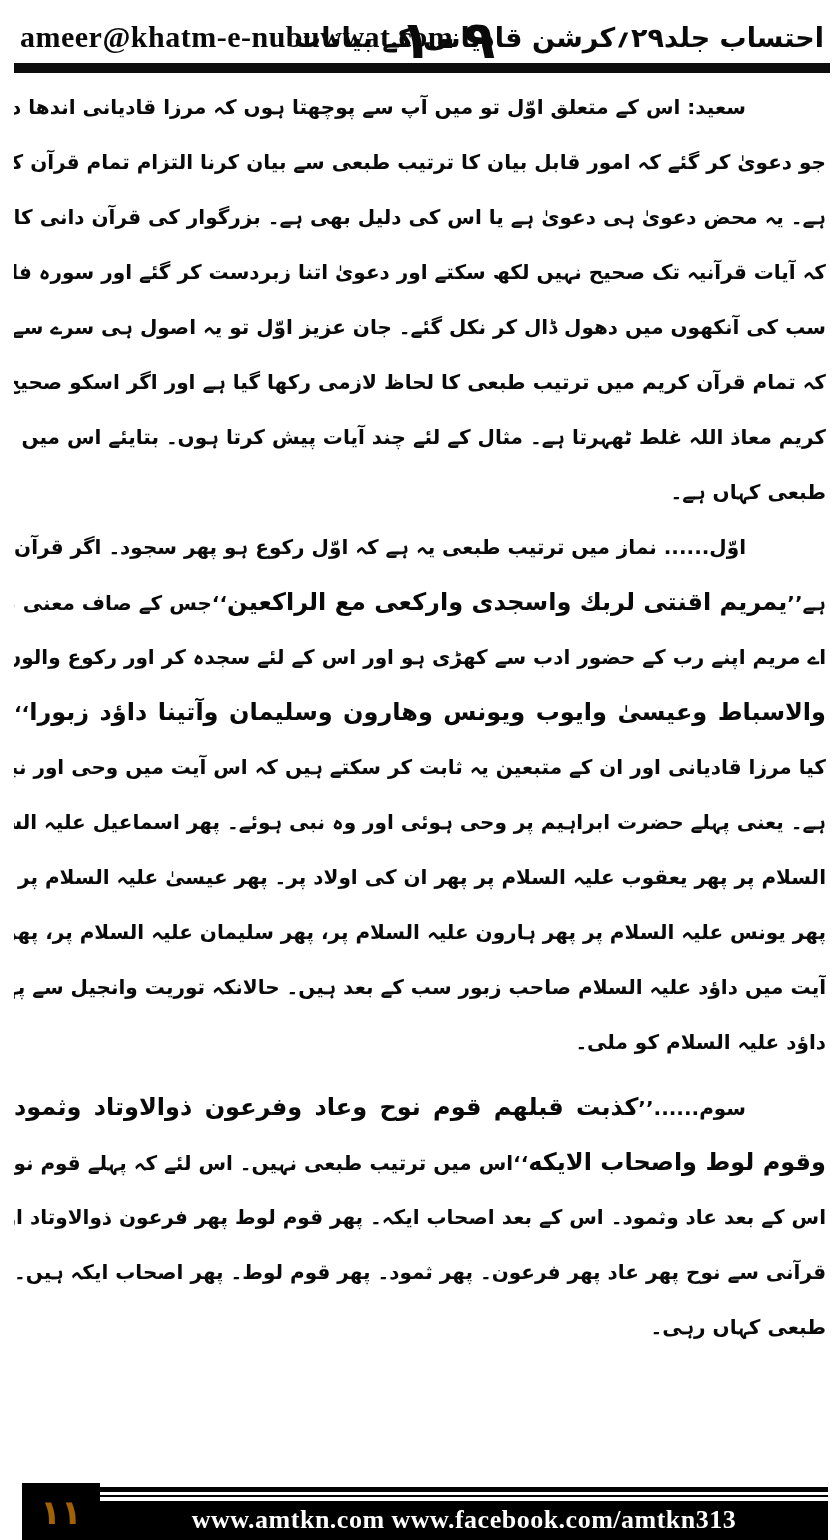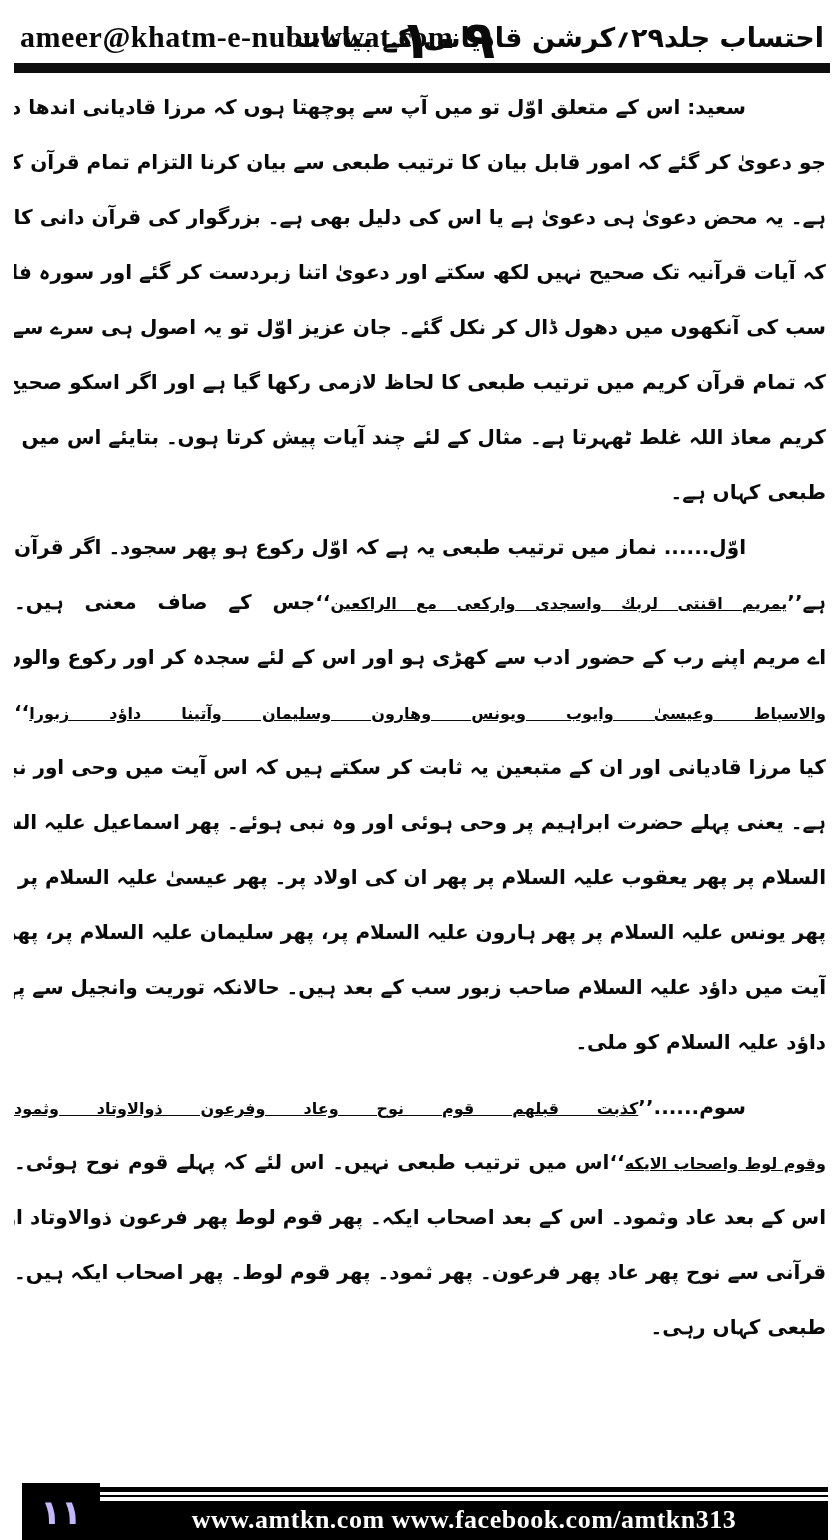--- a/index.html
+++ b/index.html
@@ -41,29 +41,28 @@
     height:55px;line-height:55px;
     overflow:hidden;
     font-size:20px;font-weight:bold;
     text-align:justify;text-align-last:justify;
     white-space:nowrap;
   }
   .line.short{text-align:center;text-align-last:right;}
   .line.indent{padding-right:80px;}
   .line.gap{margin-top:10px;}
   .arabic{
-    font-size:16px;letter-spacing:.5px;
+    font-size:24px;letter-spacing:.5px;
     font-family:"DejaVu Sans", sans-serif;
-    text-decoration:underline;
   }
   
   .foot-pagebox{
     position:absolute;left:22px;top:1483px;
     width:78px;height:57px;background:#000;
-    color:#c4b5fd;display:flex;align-items:center;justify-content:center;
+    color:#a16207;display:flex;align-items:center;justify-content:center;
     font-size:34px;font-weight:bold;
   }
   .foot-bar{
     position:absolute;left:100px;right:12px;top:1487px;height:53px;
   }
   .foot-bar .s1{height:5px;background:#000;margin-bottom:3px;}
   .foot-bar .s2{height:2px;background:#000;margin-bottom:4px;}
   .foot-bar .main{
     background:#000;height:39px;color:#fff;
     text-align:center;

